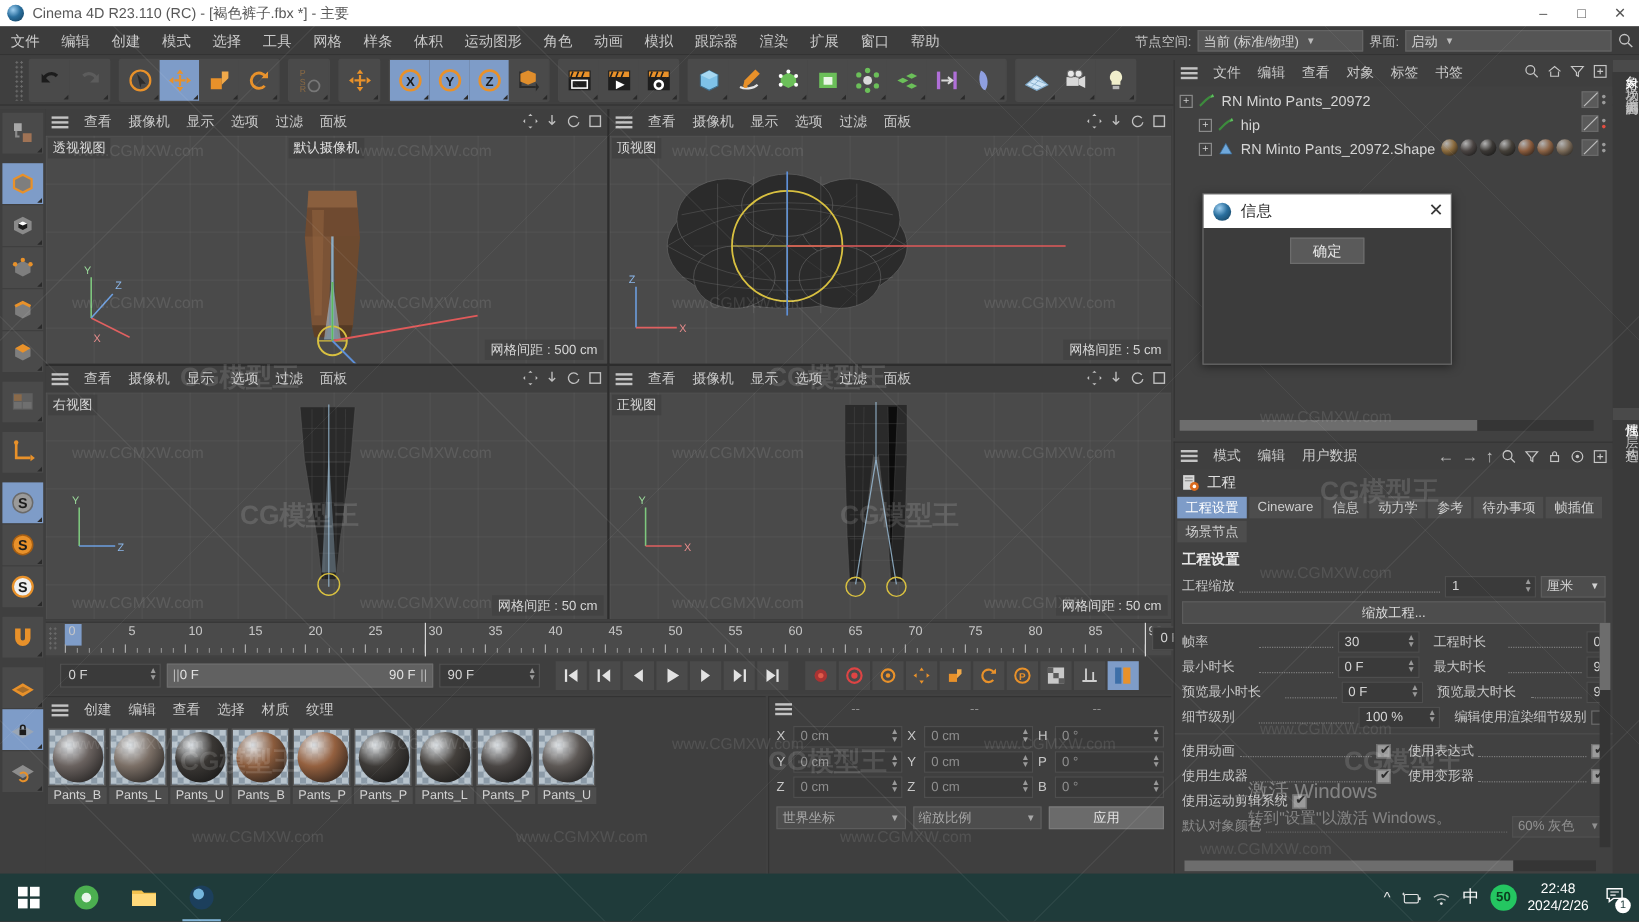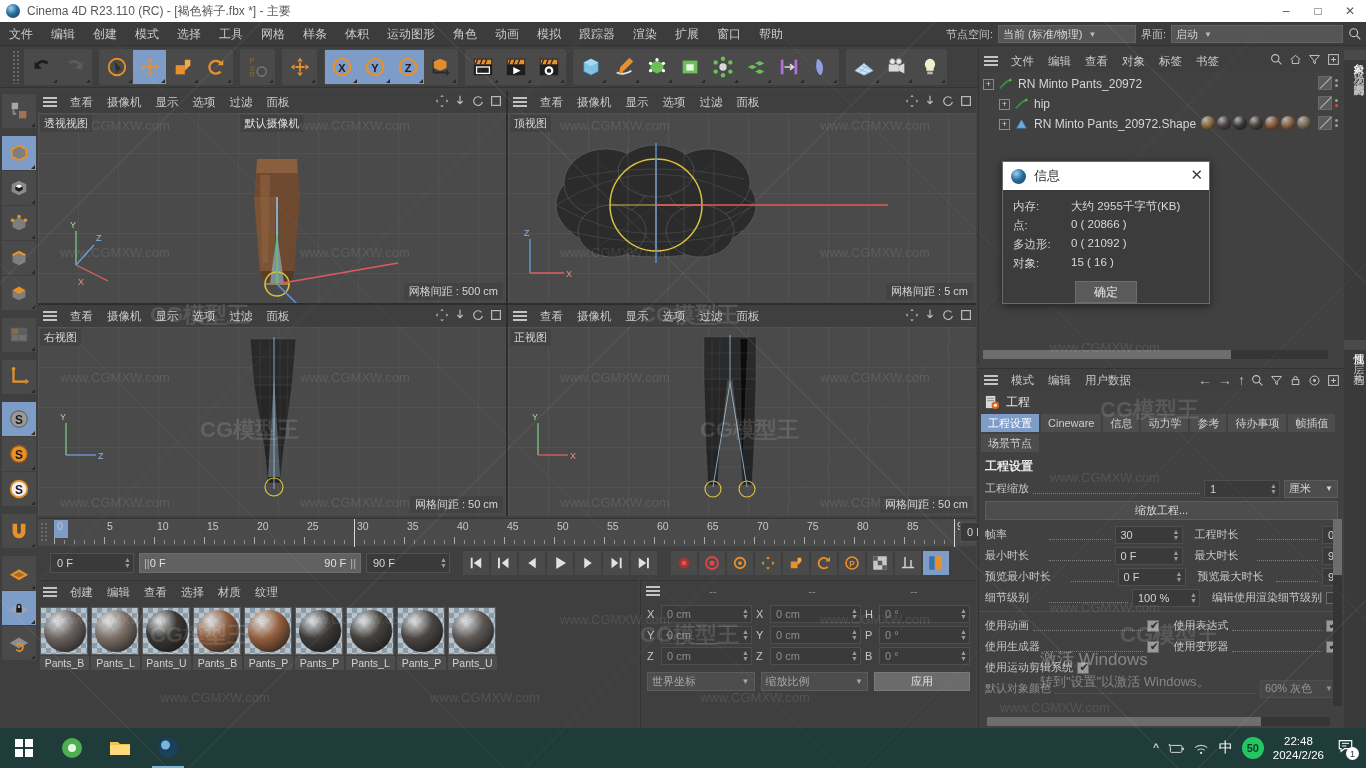--- a/index.html
+++ b/index.html
@@ -1725,38 +1725,20 @@
     <div class="l1">激活 Windows</div>
     <div class="l2">转到"设置"以激活 Windows。</div>
   </div>
 
   <div class="infodlg">
     <div class="info-title">
       <div class="info-logo"></div>
       <div class="info-title-text">信息</div>
       <div class="info-x">✕</div>
     </div>
-    <div class="info-body" id="info-rows">
-        <div class="info-row">
-          <span class="info-key">内存:</span>
-          <span class="info-val">大约 2955千字节(KB)</span>
-        </div>
-        <div class="info-row">
-          <span class="info-key">点:</span>
-          <span class="info-val">0 ( 20866 )</span>
-        </div>
-        <div class="info-row">
-          <span class="info-key">多边形:</span>
-          <span class="info-val">0 ( 21092 )</span>
-        </div>
-        <div class="info-row">
-          <span class="info-key">对象:</span>
-          <span class="info-val">15 ( 16 )</span>
-        </div>
-      </div>
     <div class="info-ok">确定</div>
   </div>
 
   <div class="taskbar">
     <div class="tb-start">
       <div class="win-logo">
           <i></i>
           <i></i>
           <i></i>
           <i></i>

